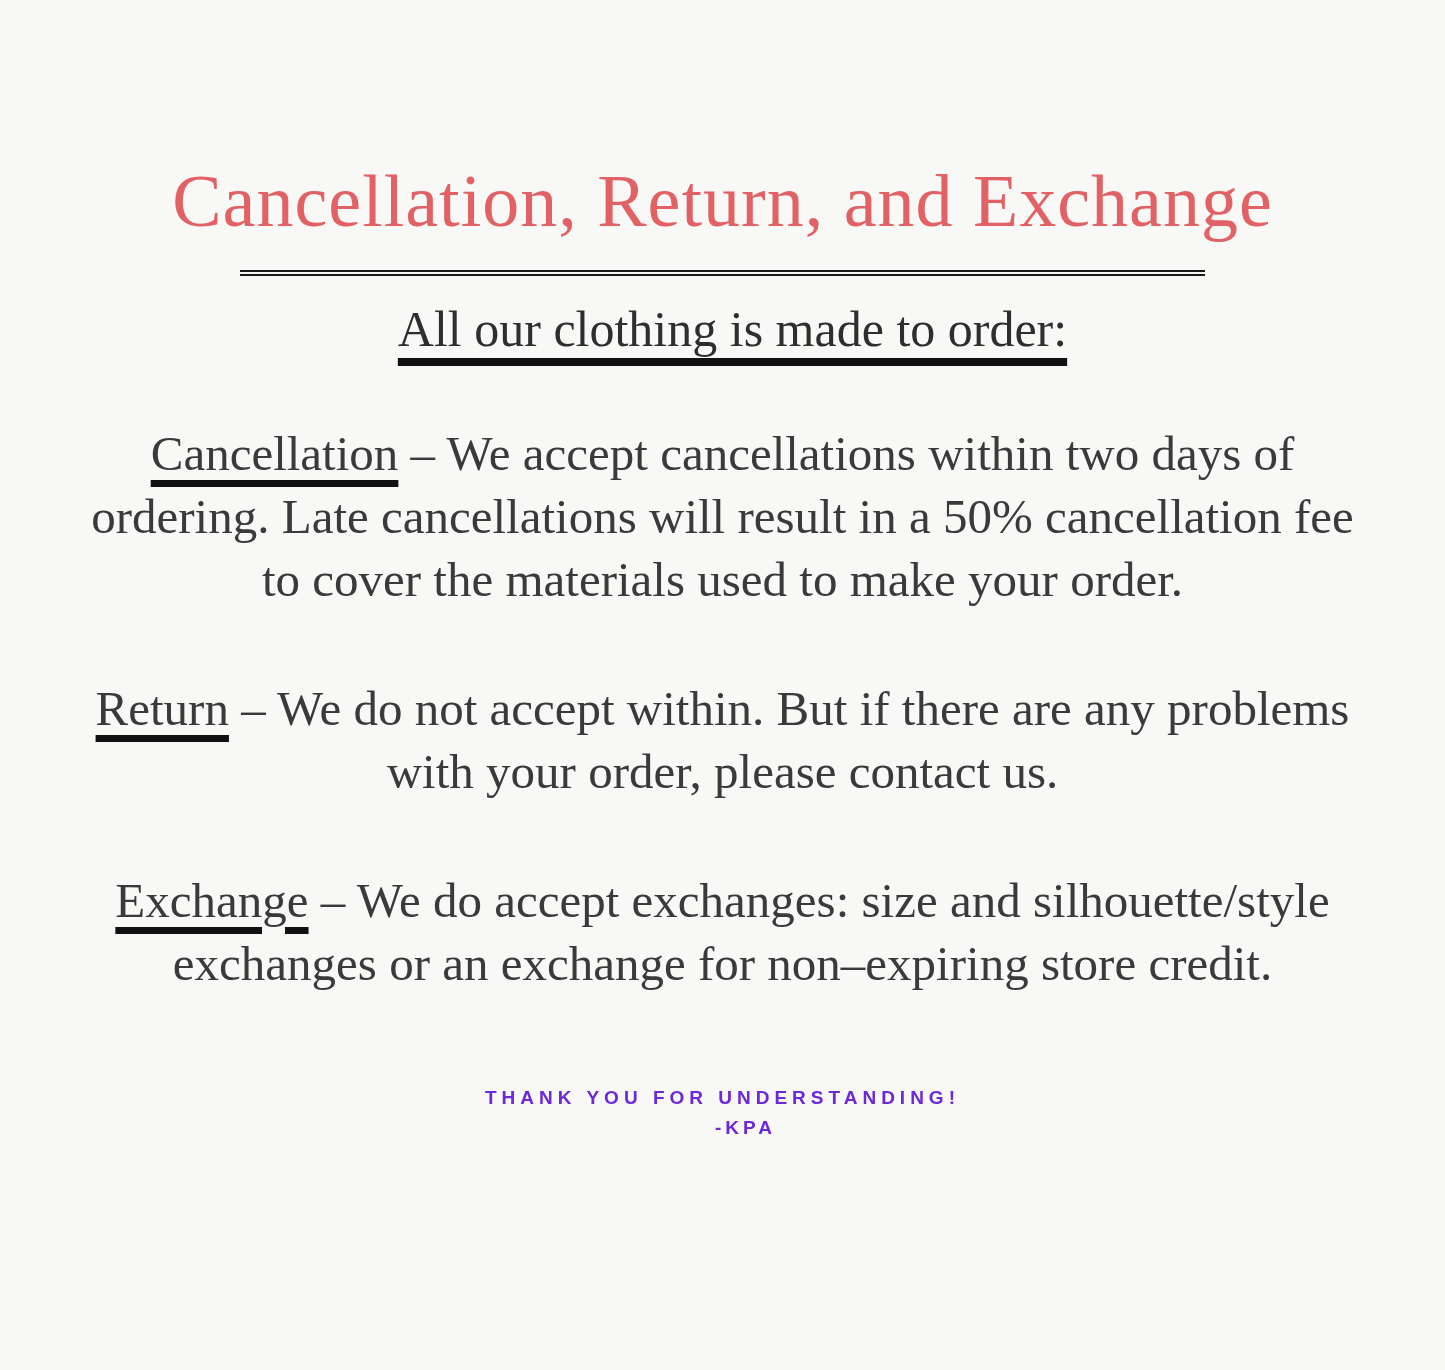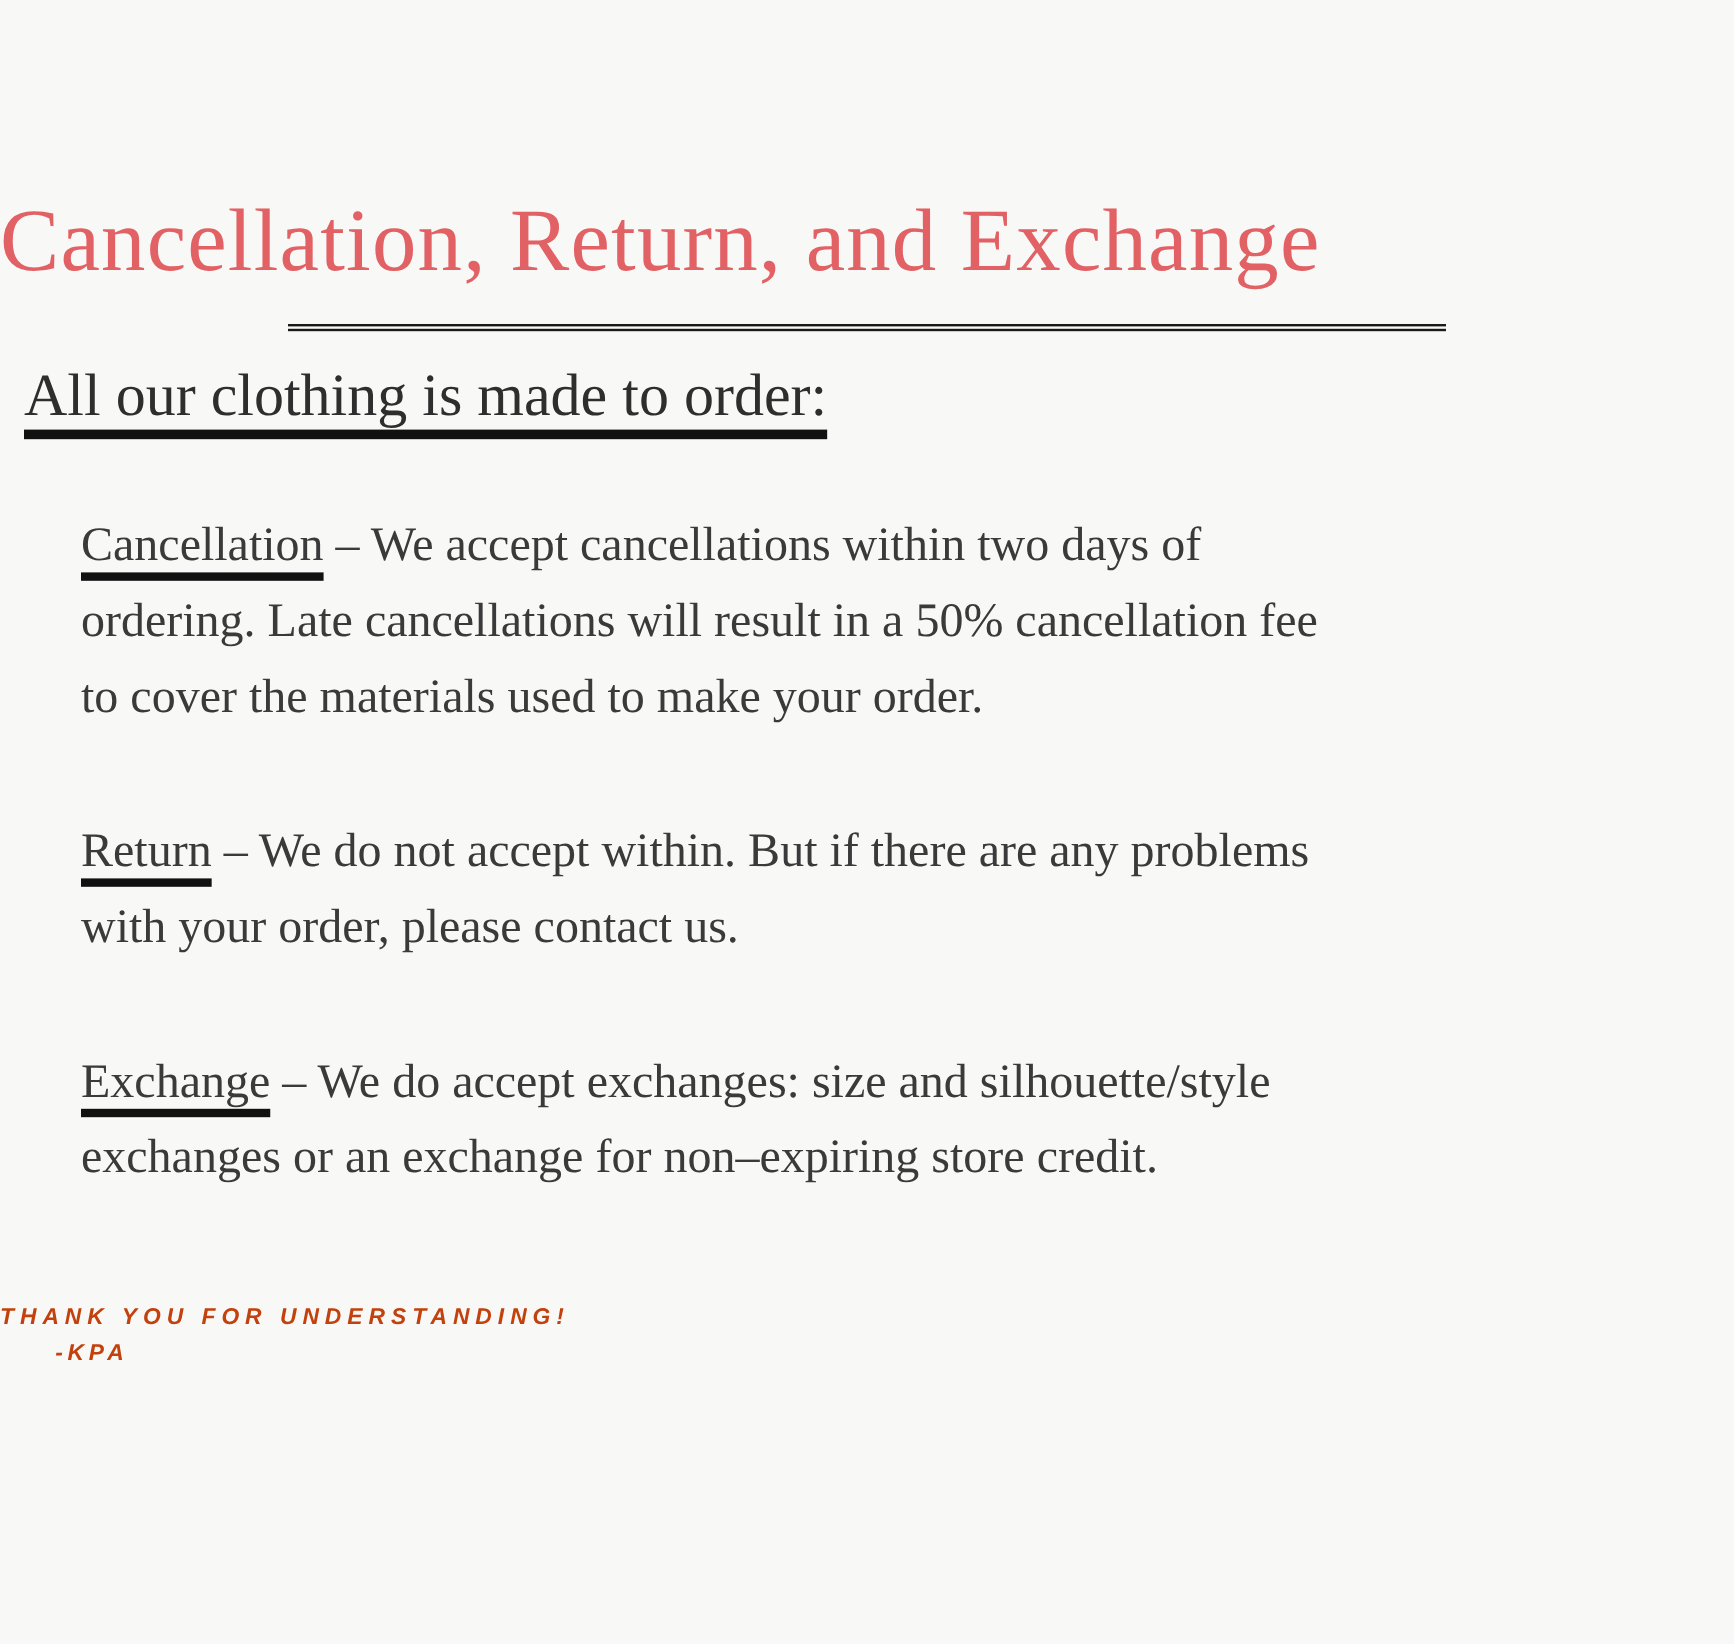--- a/index.html
+++ b/index.html
@@ -7,20 +7,21 @@
     padding: 0;
     background: #e9e9e9;
   }
   .poster {
     position: relative;
     width: 1445px;
     height: 1370px;
     margin: 0 auto;
     background: #f8f8f7;
     overflow: hidden;
+    text-align: center;
     font-family: "Liberation Serif", serif;
   }
   .title {
     margin-top: 138px;
     font-size: 74px;
     line-height: 126px;
     font-weight: 400;
     color: #e26165;
     letter-spacing: 1px;
   }
@@ -37,37 +38,36 @@
     color: #2e2e2e;
     text-decoration: underline;
     text-decoration-thickness: 8px;
     text-decoration-color: #111111;
     text-underline-offset: 12px;
     padding-left: 20px;
   }
   .policy {
     width: 1310px;
     margin: 0 auto;
-    font-size: 40px;
+    font-size: 49px;
     line-height: 63px;
     color: #3a3a3a;
   }
   .policy.first { margin-top: 64px; }
   .policy.gap   { margin-top: 66px; }
   .term {
     text-decoration: underline;
     text-decoration-thickness: 7px;
     text-decoration-color: #111111;
     text-underline-offset: 10px;
   }
   .footer {
     margin-top: 88px;
     font-family: "Liberation Sans", sans-serif;
-    color: #c2410c;
-    font-style: italic;
+    color: #6d28d9;
   }
   .footer .thanks {
     font-size: 19px;
     font-weight: 700;
     letter-spacing: 5px;
     line-height: 30px;
   }
   .footer .signature {
     font-size: 19px;
     font-weight: 700;

